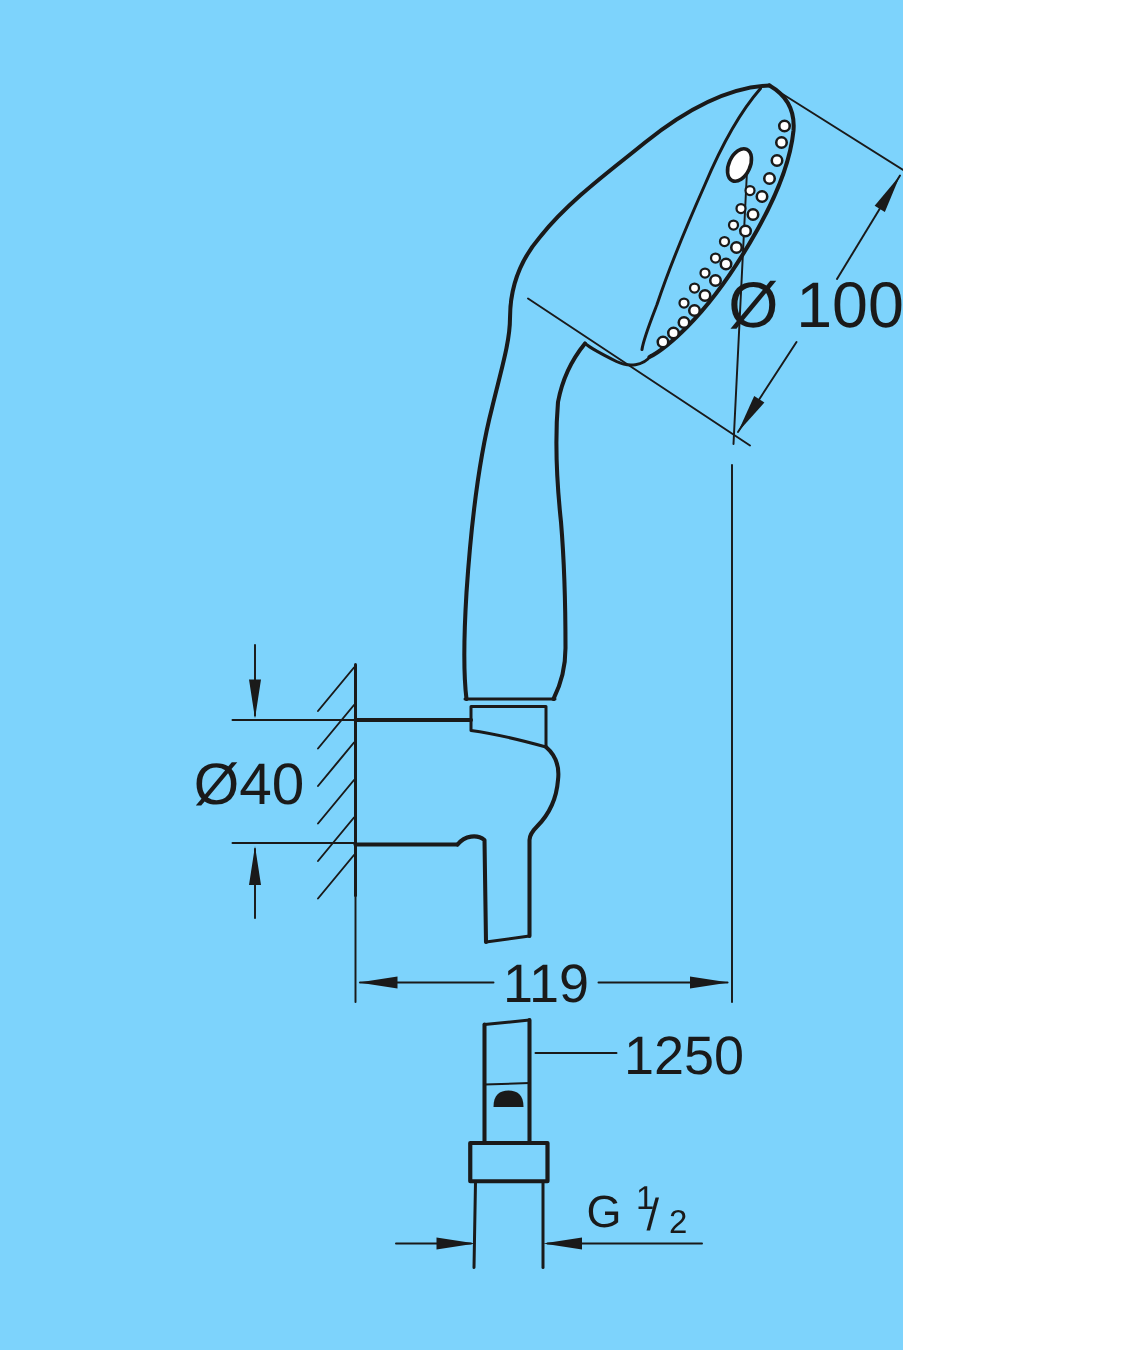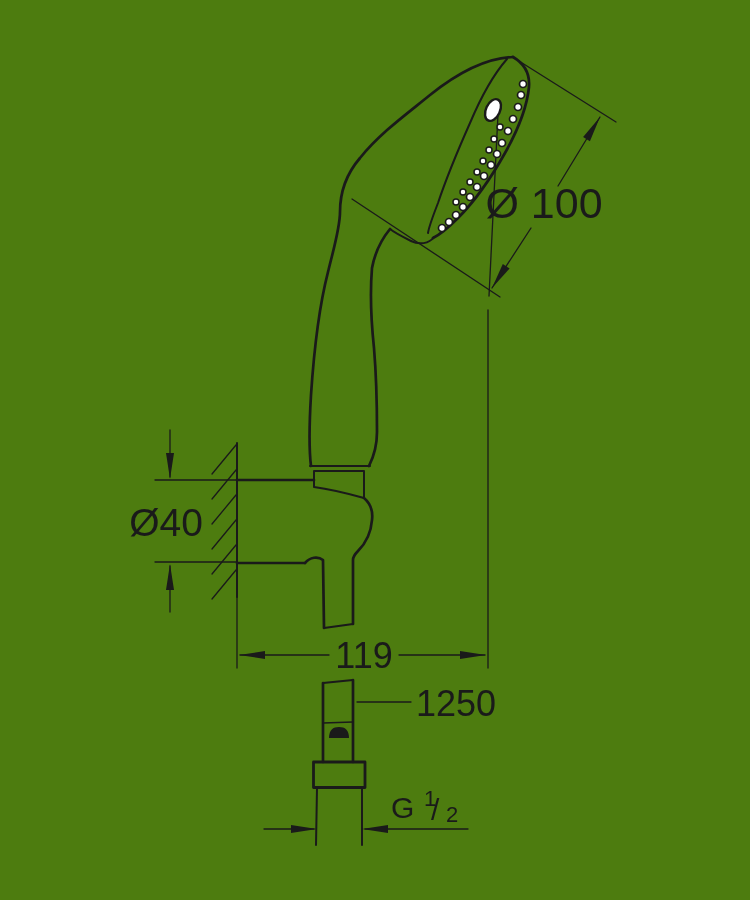--- a/index.html
+++ b/index.html
@@ -1,16 +1,16 @@
 <!DOCTYPE html>
 <html><head>
 <meta charset="utf-8">
 <style>
   html,body{margin:0;padding:0;background:#fff;}
-  #stage{position:relative;width:750px;height:900px;background:#4d7c0f;overflow:hidden;}
+  #stage{position:relative;width:602px;height:900px;background:#7dd3fc;overflow:hidden;}
   svg{display:block;}
   .ln{stroke:#1a1a1a;fill:none;stroke-linecap:round;stroke-linejoin:round;}
   .thin{stroke-width:1.3;}
   .med{stroke-width:2;}
   .thick{stroke-width:2.7;}
   .ar{fill:#1a1a1a;stroke:none;}
   .tx{fill:#1a1a1a;font-family:"Liberation Sans","DejaVu Sans",sans-serif;}
   .noz{fill:#ffffff;stroke:#1a1a1a;}
 </style>
 </head>

